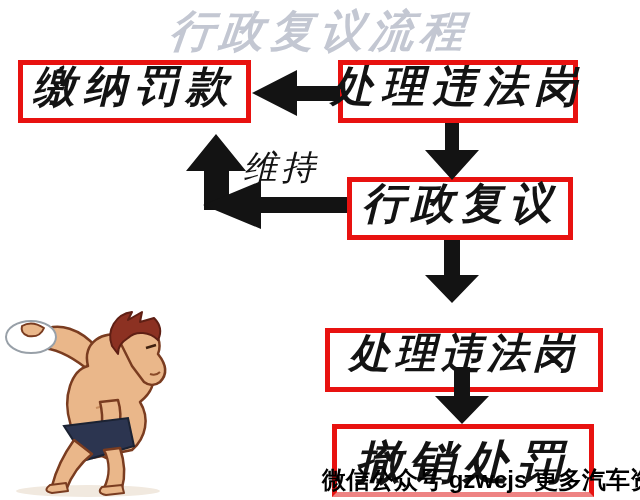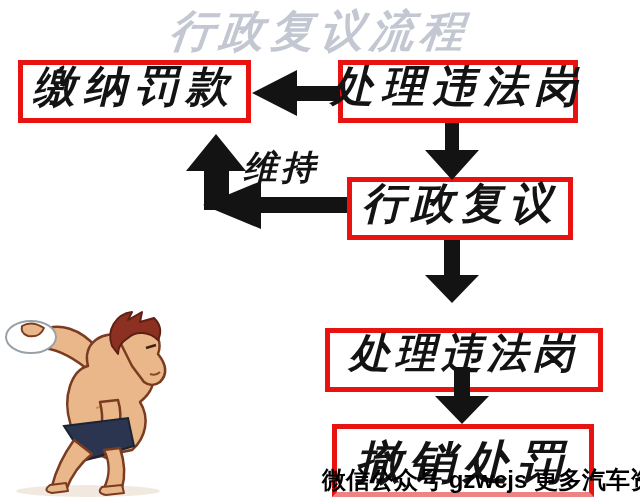--- a/index.html
+++ b/index.html
@@ -41,21 +41,21 @@
   }
   #box-pay   {left:18px;  top:60px;  width:233px; height:63px; font-size:43px; letter-spacing:8px;}
   #box-dec   {left:338px; top:60px;  width:240px; height:63px; font-size:43px; letter-spacing:8px;}
   #box-rec   {left:347px; top:177px; width:226px; height:63px; font-size:43px; letter-spacing:6px;}
   #box-handle{left:325px; top:304px; width:278px; height:64px; font-size:41px; letter-spacing:5px;margin-top:24px;}
   #box-revoke{left:332px; top:424px; width:262px; height:73px; font-size:46px; letter-spacing:8px;
               border-bottom-color:#ee8383; align-items:flex-start; padding-top:10px;}
   .edge-label{
     position:absolute;
     color:#131313;
-    font-weight:bold;
+    font-weight:normal;
     font-style:italic;
     font-size:34px;
     letter-spacing:4px;
     line-height:1;
     white-space:nowrap;
   }
   #label-uphold{left:243px; top:150px;}
   #label-revoke{left:471px; top:254px;}
   #arrows{position:absolute;left:0;top:0;pointer-events:none;}
   #cartoon{position:absolute;left:0;top:290px;pointer-events:none;}

